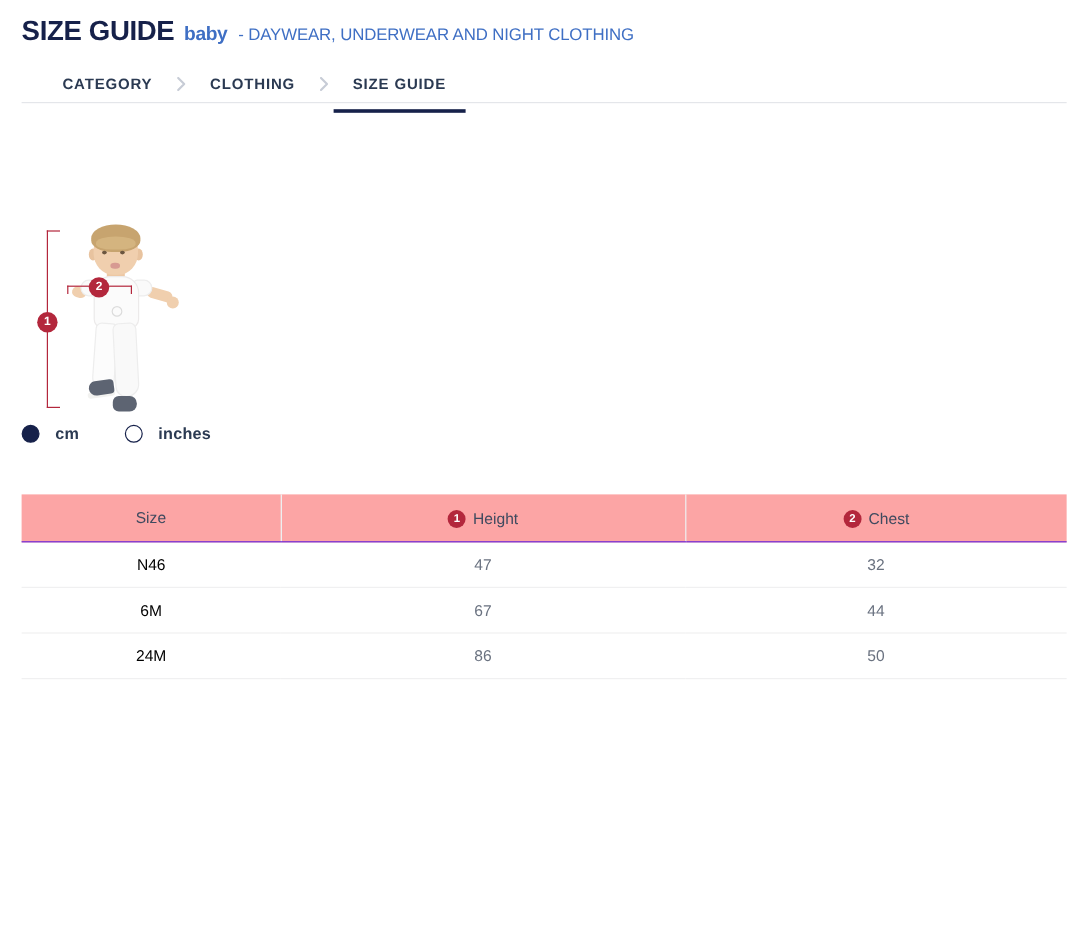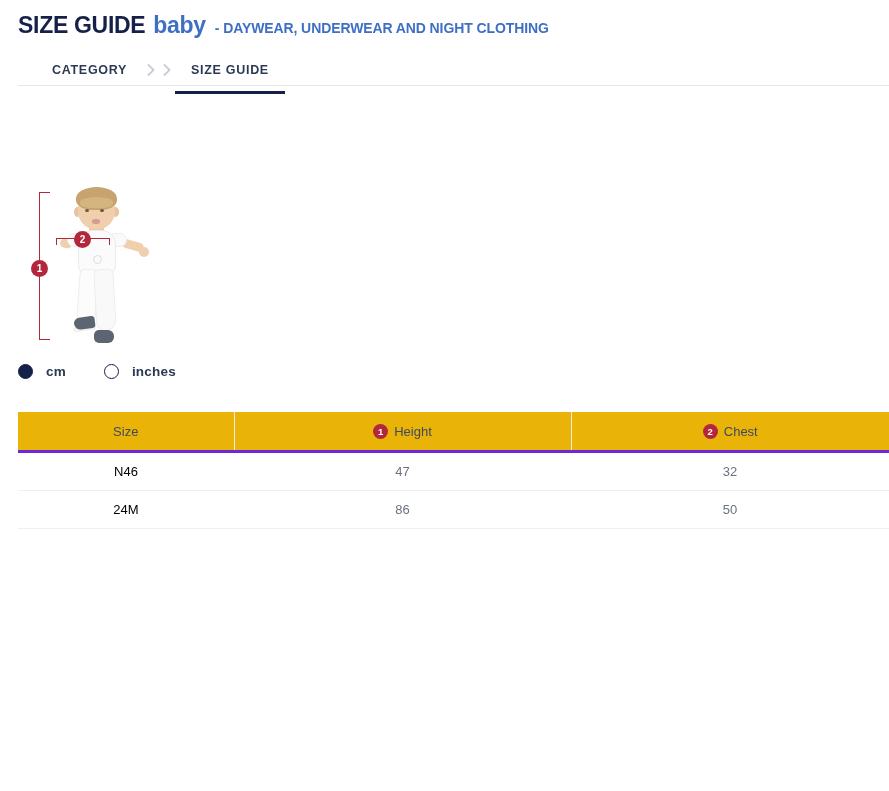--- a/index.html
+++ b/index.html
@@ -28,30 +28,30 @@
     font-weight: bold;
     letter-spacing: -0.2px;
   }
   .title-main {
     font-size: 23px;
     color: #16214a;
     font-weight: bold;
     letter-spacing: -0.3px;
   }
   .title-accent {
-    font-size: 23px;
+    font-size: 16px;
     color: #3f6fc4;
     font-weight: bold;
     margin-left: 8px;
     letter-spacing: -0.3px;
   }
   .title-sub {
     font-size: 14px;
     color: #3f6fc4;
-    font-weight: bold;
+    font-weight: normal;
     margin-left: 9px;
     letter-spacing: -0.1px;
   }
 
   
   .breadcrumb {
     display: flex;
     align-items: center;
     margin-top: 14px;
     height: 34px;
@@ -249,21 +249,21 @@
   }
   .shoe-r {
     left: 44px; top: 141px; width: 20px; height: 13px;
     background: #5d6472; border-radius: 5px 6px 6px 5px; z-index: 3;
   }
 
   
   .unit-row {
     position: absolute;
     left: 18px;
-    top: 364px;
+    top: 354px;
     display: flex;
     align-items: center;
   }
   .unit-option {
     display: flex;
     align-items: center;
     cursor: pointer;
     margin-right: 38px;
   }
   .radio {
@@ -290,28 +290,28 @@
   .size-table {
     position: absolute;
     left: 18px;
     top: 412px;
     right: 0;
     width: 871px;
     border-collapse: collapse;
     table-layout: fixed;
   }
   .size-table thead th {
-    background: #eab308;
+    background: #fca5a5;
     font-size: 13px;
     font-weight: normal;
     color: #3f4a5f;
     padding: 11px 0;
     text-align: center;
     border-right: 1px solid #eeeeef;
-    border-bottom: 3px solid #6d28d9;
+    border-bottom: 1px solid #6d28d9;
   }
   .size-table thead th:last-child { border-right: none; }
   .size-table tbody td {
     font-size: 13px;
     color: #6a7280;
     text-align: center;
     padding: 11px 0;
     border-bottom: 1px solid #f0f0f1;
   }
   .size-table tbody td.size-cell { color: #000000; }
@@ -349,20 +349,21 @@
     <span class="title-sub">- DAYWEAR, UNDERWEAR AND NIGHT CLOTHING</span>
   </div>
 
   <div class="breadcrumb">
     <div class="crumb">CATEGORY</div>
     <div class="crumb-sep">
       <svg width="8" height="12" viewBox="0 0 8 12" fill="none" aria-hidden="true">
         <path d="M1.5 1 L6.5 6 L1.5 11" stroke="#c7ccd6" stroke-width="1.8" stroke-linecap="round" stroke-linejoin="round"></path>
       </svg>
     </div>
+    <div class="crumb">CLOTHING</div>
     <div class="crumb-sep">
       <svg width="8" height="12" viewBox="0 0 8 12" fill="none" aria-hidden="true">
         <path d="M1.5 1 L6.5 6 L1.5 11" stroke="#c7ccd6" stroke-width="1.8" stroke-linecap="round" stroke-linejoin="round"></path>
       </svg>
     </div>
     <div class="crumb active">SIZE GUIDE</div>
   </div>
   <div class="header-rule"></div>
 </div>
 
@@ -439,19 +440,24 @@
       </th>
     </tr>
   </thead>
   <tbody>
     <tr>
       <td class="size-cell">N46</td>
       <td>47</td>
       <td>32</td>
     </tr>
     <tr>
+      <td class="size-cell">6M</td>
+      <td>67</td>
+      <td>44</td>
+    </tr>
+    <tr>
       <td class="size-cell">24M</td>
       <td>86</td>
       <td>50</td>
     </tr>
 
   </tbody>
 </table>
 
 </body></html>

